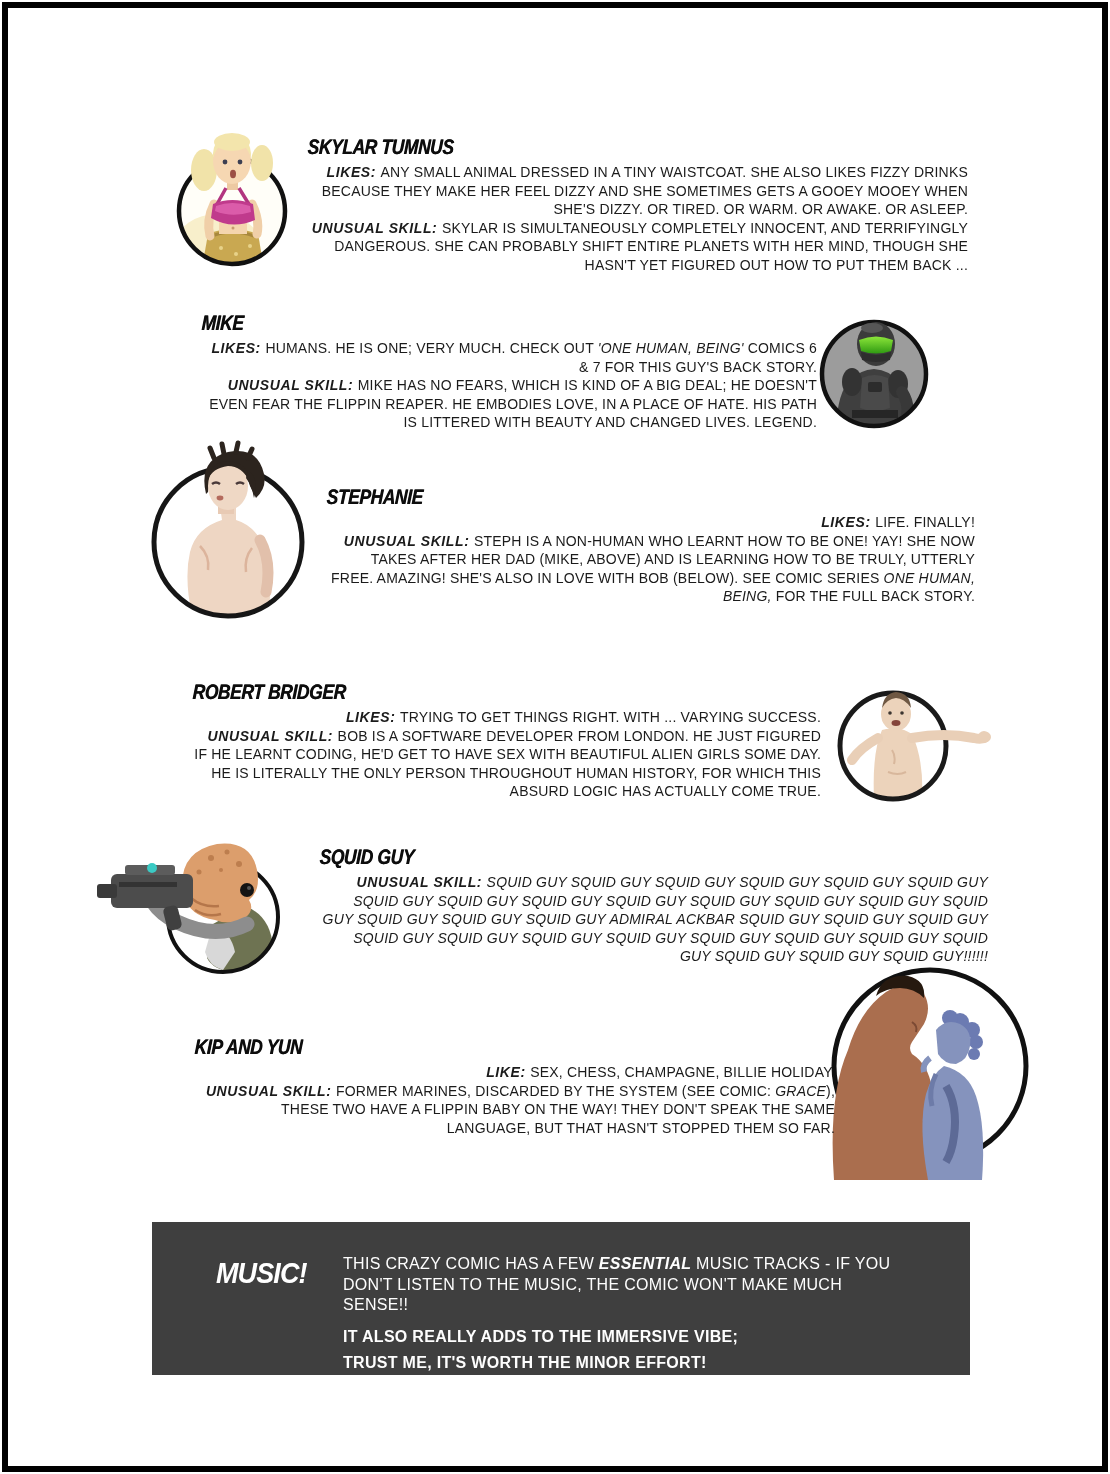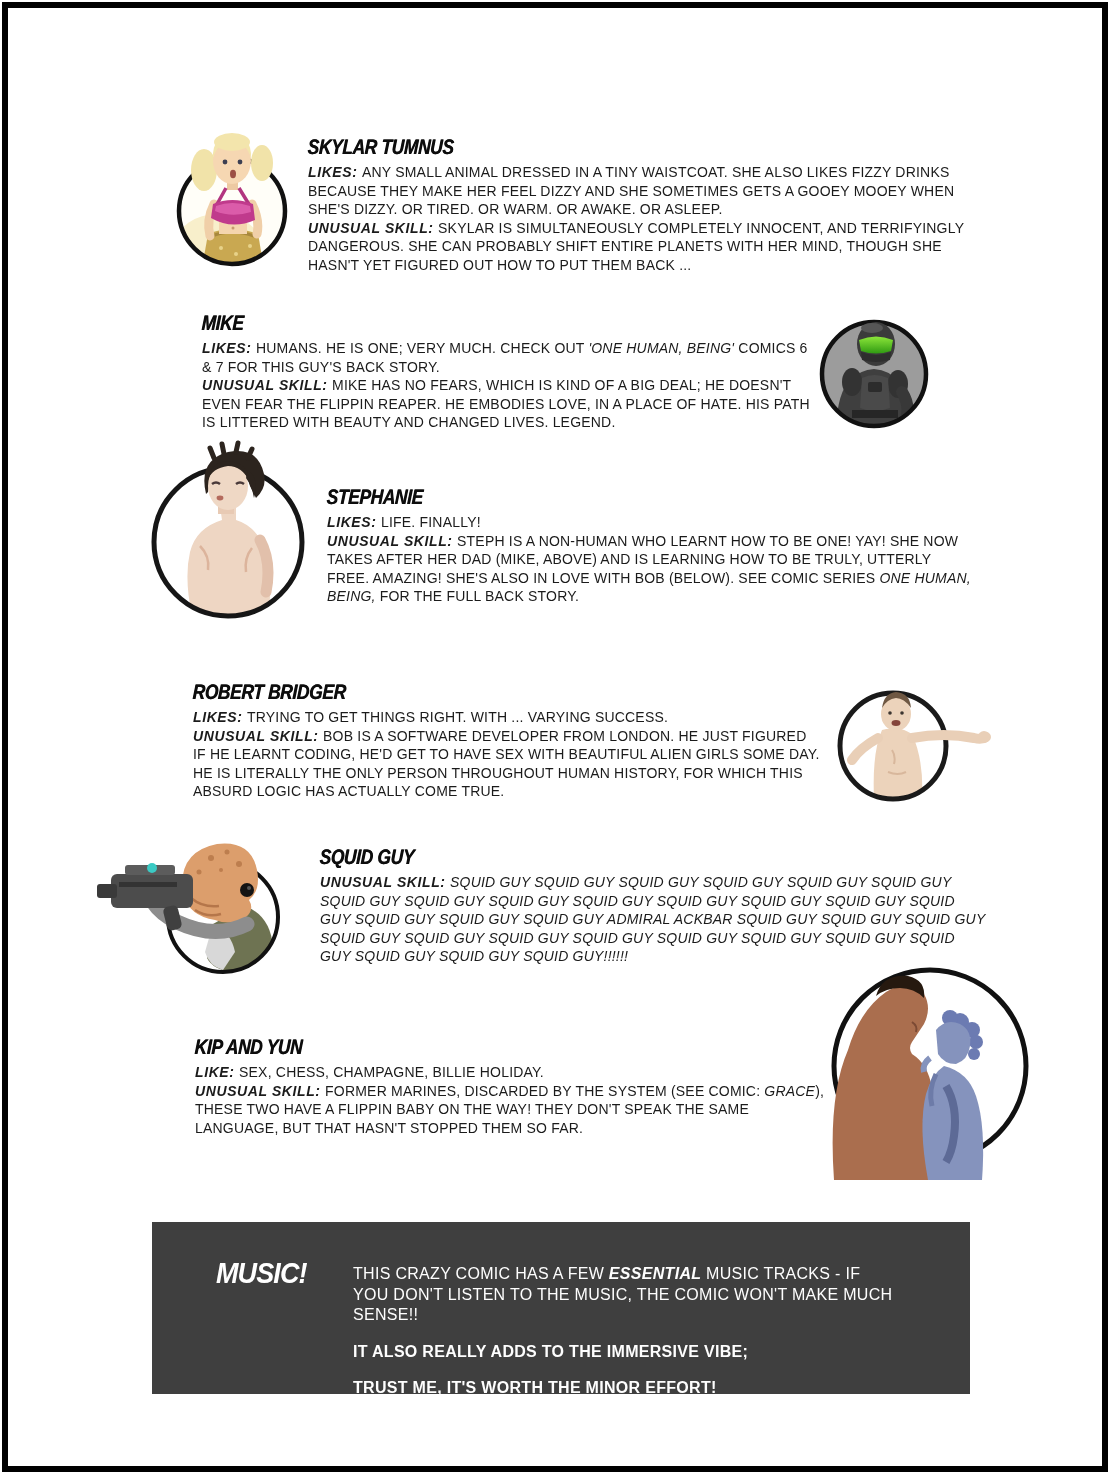--- a/index.html
+++ b/index.html
@@ -4,32 +4,32 @@
 <style>
   html,body{margin:0;padding:0;background:#fff;}
   .page{position:relative;width:1110px;height:1474px;background:#fff;overflow:hidden;
         font-family:"Liberation Sans","DejaVu Sans",sans-serif;color:#1b1b1b;}
   .frame{position:absolute;inset:2px;border:6px solid #000;pointer-events:none;z-index:50;}
   .avatar{position:absolute;}
   .char-text{position:absolute;}
   .char-title{margin:0 0 5px 0;font-size:21px;font-weight:bold;font-style:italic;line-height:1.05;
               letter-spacing:-0.3px;transform:scaleX(.82) skewX(-3deg);transform-origin:left top;
               color:#0d0d0d;text-shadow:0.6px 0 0 #0d0d0d;white-space:nowrap;}
-  .bio{font-size:14px;line-height:18.6px;letter-spacing:.2px;}
+  .bio{font-size:14px;line-height:18.6px;letter-spacing:.2px;text-align:right;}
   .bio .para{margin:0;}
   .seg-label{font-weight:bold;font-style:italic;letter-spacing:.6px;}
   .seg-i{font-style:italic;}
   .seg-bi{font-weight:bold;font-style:italic;}
-  .music-box{position:absolute;left:152px;top:1222px;width:818px;height:172px;background:#3f3f3f;}
+  .music-box{position:absolute;left:152px;top:1222px;width:818px;height:153px;background:#3f3f3f;}
   .music-title{position:absolute;left:64px;top:34px;font-size:30px;font-weight:bold;font-style:italic;
                color:#fff;transform:scaleX(.9);transform-origin:left top;letter-spacing:-1px;}
   .music-text{position:absolute;left:185px;top:26px;width:578px;color:#fefefe;
               font-size:16px;line-height:20.5px;letter-spacing:.3px;}
   .music-note{margin-top:11px;font-weight:bold;}
-  .music-text .para{margin:16px;}
+  .music-text .para{margin:6px;}
 </style>
 </head>
 <body>
 
 <div class="page">
   <div class="frame"></div>
 
   <section>
     <div class="avatar" style="left:166px;top:116px">
       <svg viewBox="0 0 132 158" width="132" height="158">

